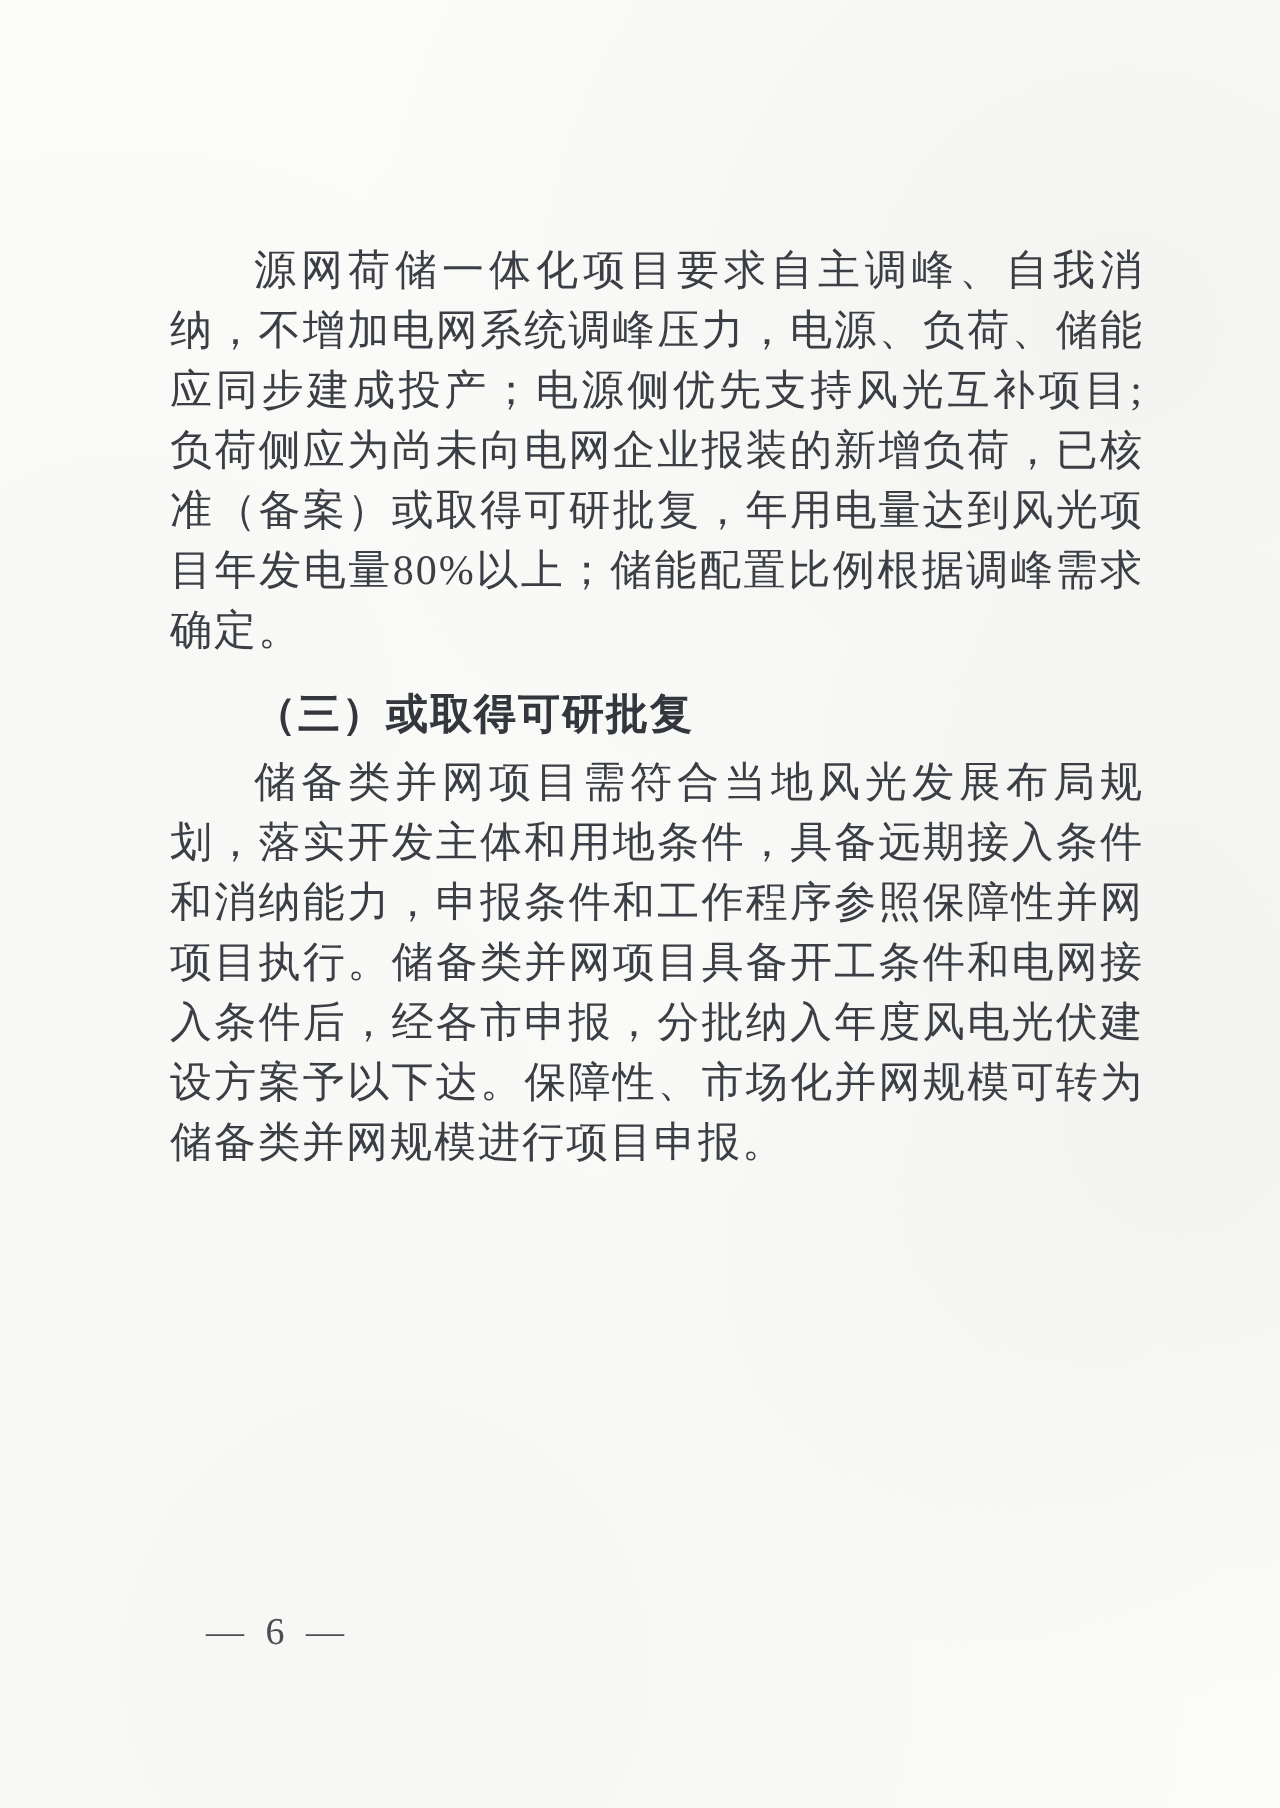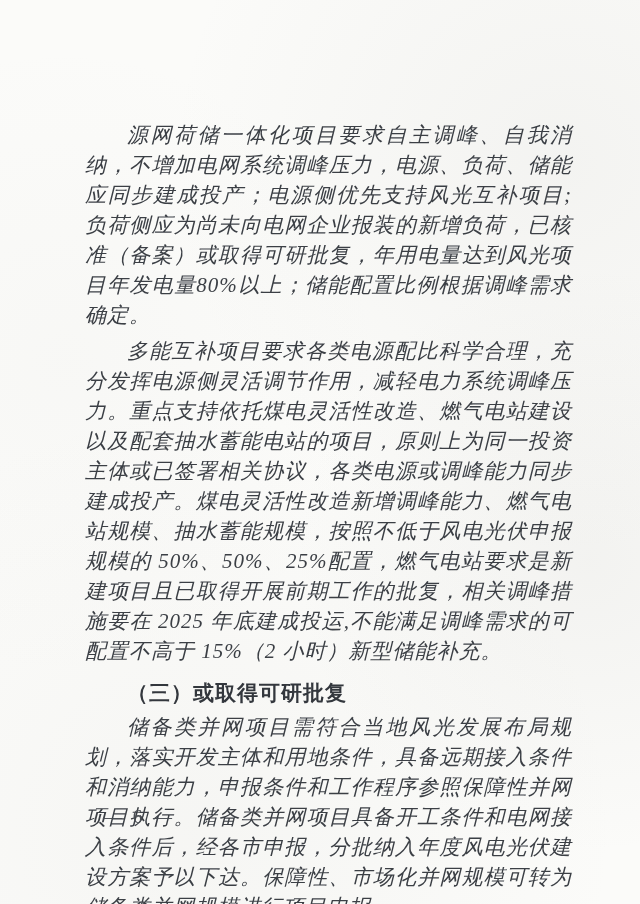--- a/index.html
+++ b/index.html
@@ -30,21 +30,20 @@
     width: 487px;
     color: #3b3f45;
     font-size: 21px;
     line-height: 30px;
     letter-spacing: 1px;
     text-align: justify;
   }
   p.body {
     margin: 0 0 6px 0;
     text-indent: 2em;
-    font-style: italic;
   }
   h3.subheading {
     margin: 12px 0 4px 0;
     font-size: 21px;
     line-height: 30px;
     font-weight: bold;
     color: #33373d;
     text-indent: 2em;
   }
   .page-number {
@@ -56,19 +55,18 @@
     letter-spacing: 3px;
     font-family: "Liberation Serif", "DejaVu Serif", serif;
   }
 </style>
 </head>
 <body>
 
 <div class="page">
   <div class="content">
     <p class="body">源网荷储一体化项目要求自主调峰、自我消纳，不增加电网系统调峰压力，电源、负荷、储能应同步建成投产；电源侧优先支持风光互补项目;负荷侧应为尚未向电网企业报装的新增负荷，已核准（备案）或取得可研批复，年用电量达到风光项目年发电量80%以上；储能配置比例根据调峰需求确定。</p>
-    <p class="body">多能互补项目要求各类电源配比科学合理，充分发挥电源侧灵活调节作用，减轻电力系统调峰压力。重点支持依托煤电灵活性改造、燃气电站建设以及配套抽水蓄能电站的项目，原则上为同一投资主体或已签署相关协议，各类电源或调峰能力同步建成投产。煤电灵活性改造新增调峰能力、燃气电站规模、抽水蓄能规模，按照不低于风电光伏申报规模的 50%、50%、25%配置，燃气电站要求是新建项目且已取得开展前期工作的批复，相关调峰措施要在 2025 年底建成投运,不能满足调峰需求的可配置不高于 15%（2 小时）新型储能补充。</p>
     <h3 class="subheading">（三）或取得可研批复</h3>
     <p class="body">储备类并网项目需符合当地风光发展布局规划，落实开发主体和用地条件，具备远期接入条件和消纳能力，申报条件和工作程序参照保障性并网项目执行。储备类并网项目具备开工条件和电网接入条件后，经各市申报，分批纳入年度风电光伏建设方案予以下达。保障性、市场化并网规模可转为储备类并网规模进行项目申报。</p>
 
   </div>
   <div class="page-number">— 6 —</div>
 </div>
 
 </body></html>

